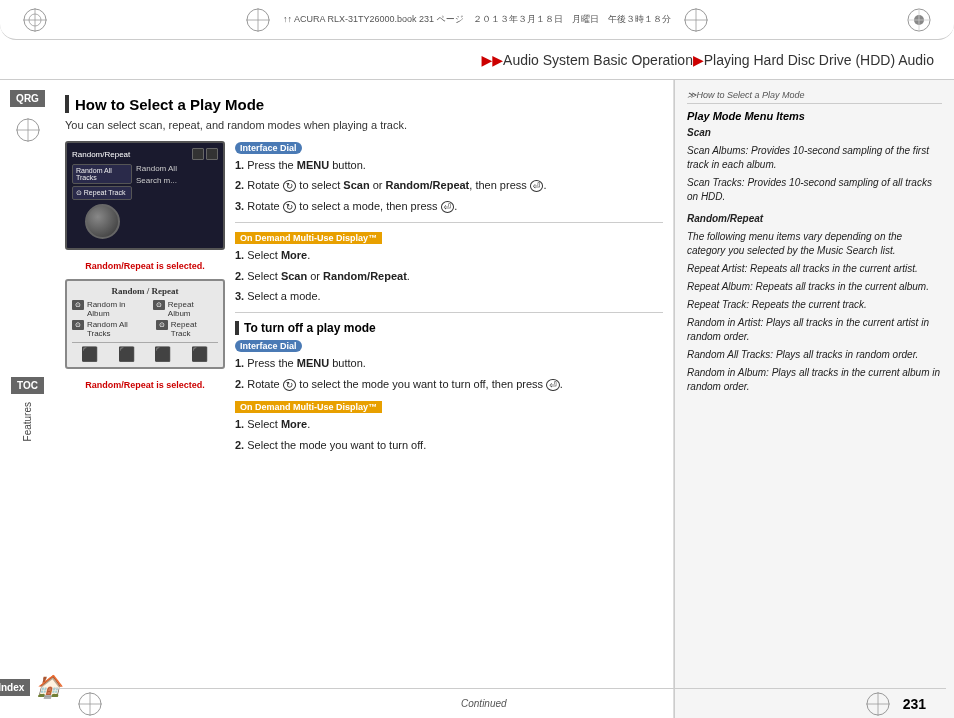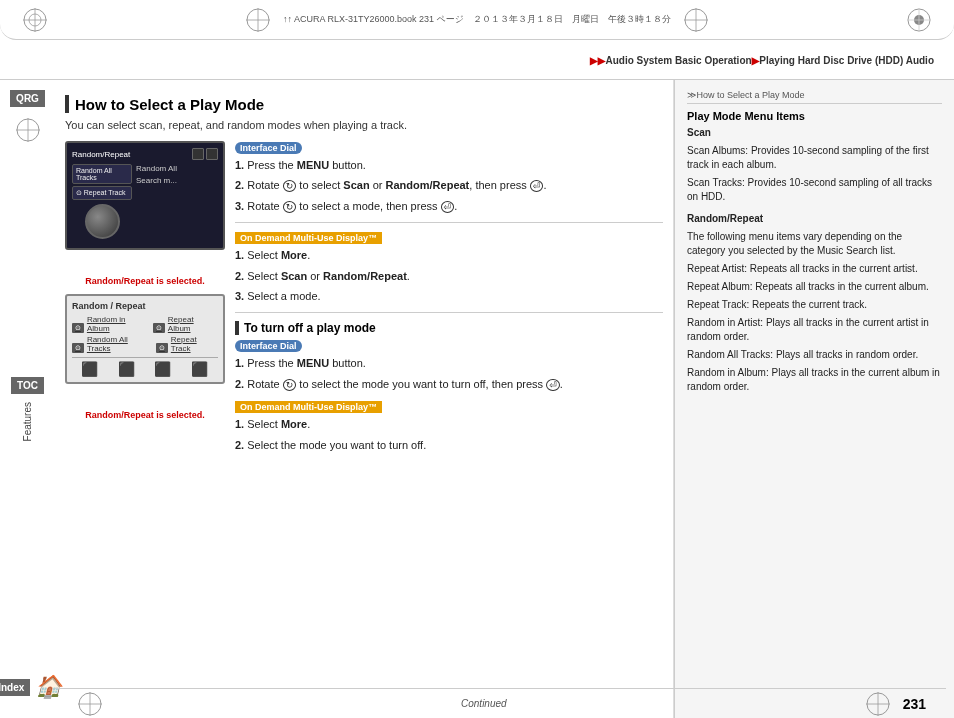--- a/index.html
+++ b/index.html
@@ -114,20 +114,21 @@
       padding: 15px 10px 10px 10px;
       border-right: 1px solid #ddd;
     }
 
     .right-panel {
       width: 280px;
       padding: 10px 12px;
       background: #f5f5f5;
       border-left: 1px solid #ccc;
       font-size: 10px;
+      font-style: italic;
     }
 
     
     .section-title {
       display: flex;
       align-items: center;
       gap: 6px;
       margin-bottom: 6px;
     }
 
@@ -214,21 +215,21 @@
       border-radius: 50%;
       margin: 4px auto;
       border: 2px solid #666;
     }
 
     .selected-text {
       color: #cc0000;
       font-size: 9px;
       font-weight: bold;
       text-align: center;
-      margin-top: 18px;
+      margin-top: 3px;
     }
 
     
     .interface-dial-label {
       background: #4a7ab5;
       color: #fff;
       font-size: 9px;
       font-weight: bold;
       padding: 1px 5px;
       margin-bottom: 4px;
@@ -284,25 +285,24 @@
       background: #e8e8e8;
       border: 2px solid #888;
       border-radius: 3px;
       padding: 5px;
       font-size: 8px;
       color: #333;
     }
 
     .screen2-row {
       display: flex;
-      align-items: flex-end;
+      align-items: flex-start;
       gap: 3px;
       margin-bottom: 2px;
       font-size: 8px;
-      text-decoration: underline;
     }
 
     .screen2-btn {
       background: #555;
       color: #fff;
       padding: 1px 3px;
       border-radius: 1px;
       font-size: 7px;
     }
 
@@ -412,21 +412,21 @@
     <div class="reg-mark">
       <svg viewBox="0 0 28 28">
         <circle cx="14" cy="14" r="11" fill="none" stroke="#999" stroke-width="1"></circle>
         <circle cx="14" cy="14" r="5" fill="#888"></circle>
         <line x1="14" y1="2" x2="14" y2="26" stroke="#ccc" stroke-width="0.8"></line>
         <line x1="2" y1="14" x2="26" y2="14" stroke="#ccc" stroke-width="0.8"></line>
       </svg>
     </div>
   </div>
   <div class="header-nav">
-    <span style="font-size:10px; color:#333;font-weight:bold;">
+    <span style="font-size:14px; color:#333;">
       <span style="color:#cc0000;">▶▶</span>Audio System Basic Operation<span style="color:#cc0000;">▶</span>Playing Hard Disc Drive (HDD) Audio
     </span>
   </div>
 </div>
 
 <div class="sidebar">
   <div style="display:flex; flex-direction:column; align-items:center; gap:8px;">
     <div class="sidebar-tag">QRG</div>
     <div class="reg-mark">
       <svg viewBox="0 0 28 28">
@@ -476,21 +476,21 @@
             </div>
             <div class="screen-right">
               <div style="font-size:8px; margin-bottom:3px; color:#ccc;">Random All</div>
               <div style="font-size:8px; color:#ccc;">Search m...</div>
             </div>
           </div>
         </div>
         <div class="selected-text"><span>Random/Repeat is selected.</span></div>
 
         <div class="screen-mockup2">
-          <div style="font-size:9px; font-weight:bold; margin-bottom:4px; color:#333;">Random / Repeat</div>
+          <div style="font-size:9px; font-weight:bold; text-align:center; margin-bottom:4px; color:#333;font-family:Liberation Serif, serif;">Random / Repeat</div>
           <div class="screen2-row">
             <span class="screen2-btn">⊙</span>
             <span style="font-size:8px;">Random in Album</span>
             <span class="screen2-btn">⊙</span>
             <span style="font-size:8px;">Repeat Album</span>
           </div>
           <div class="screen2-row">
             <span class="screen2-btn">⊙</span>
             <span style="font-size:8px;">Random All Tracks</span>
             <span class="screen2-btn">⊙</span>

